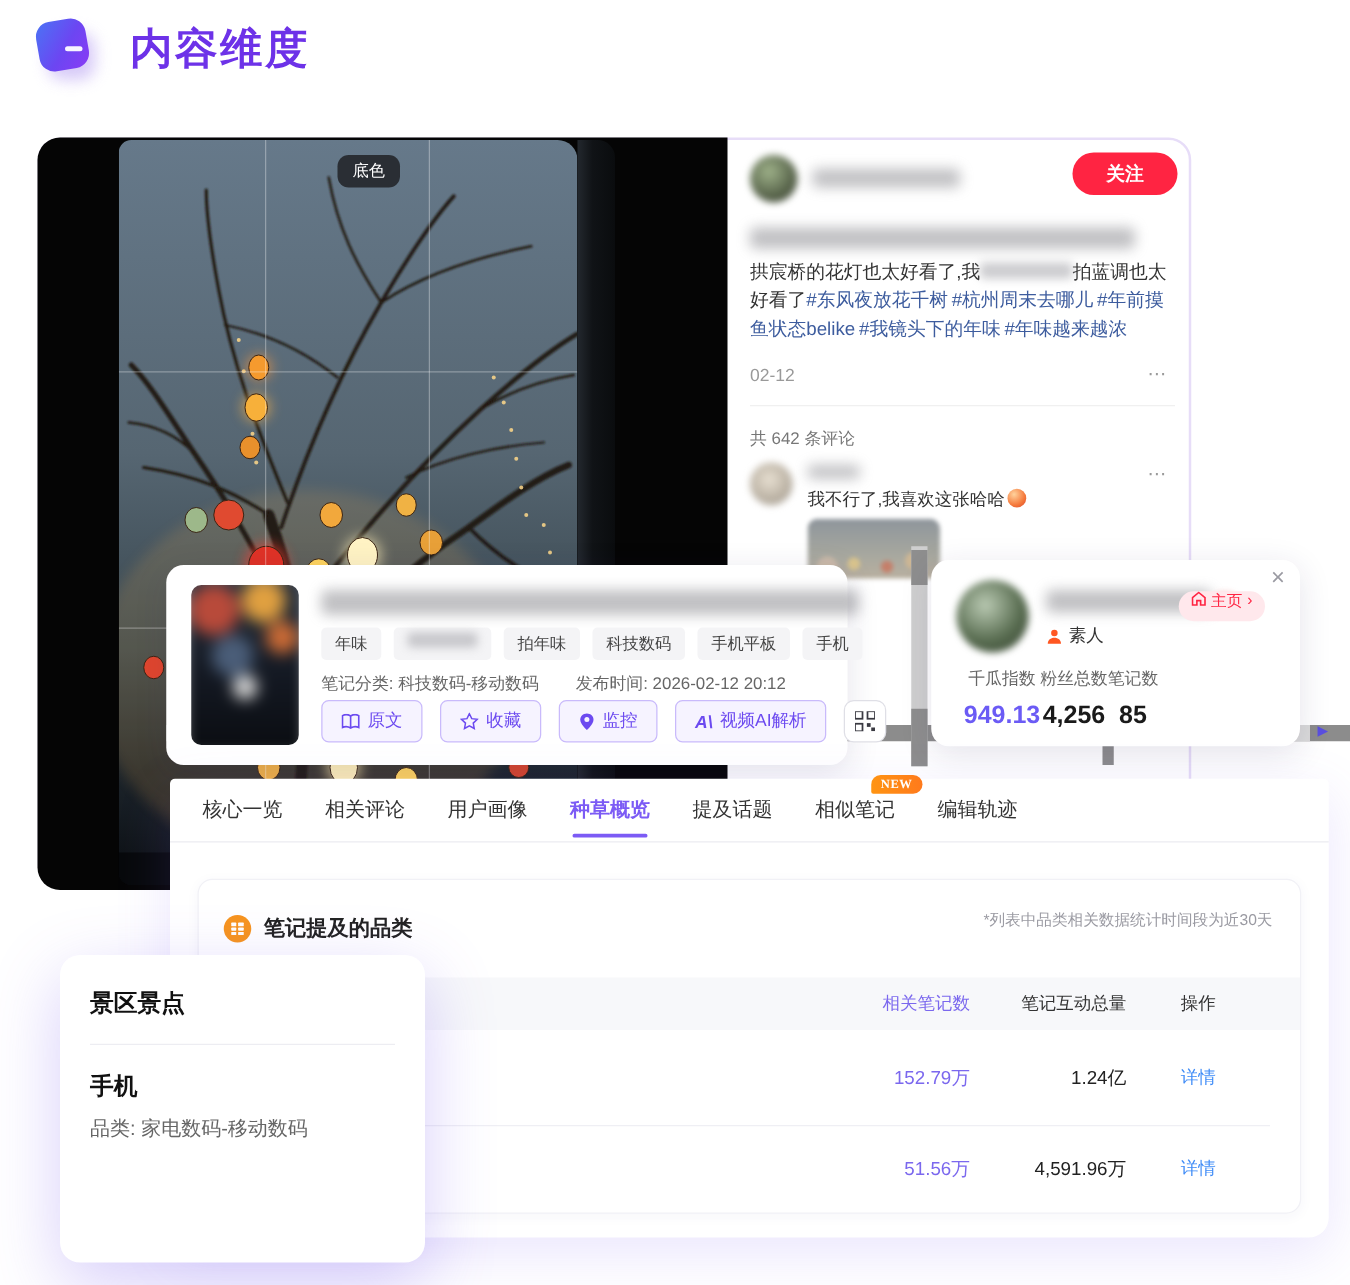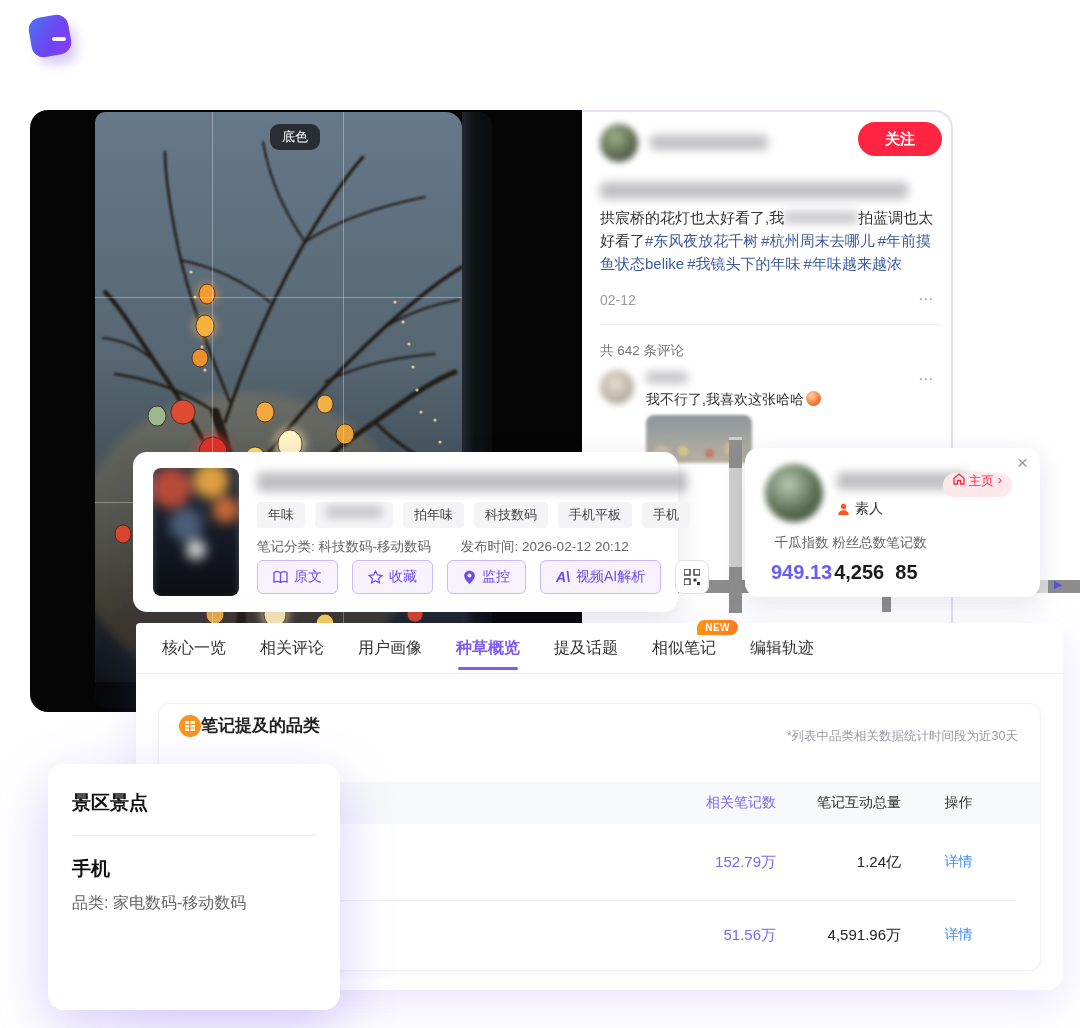--- a/index.html
+++ b/index.html
@@ -127,25 +127,25 @@
   
   .panel { position:absolute; left:136px; top:623px; width:927px; height:367px; background:#fff; z-index:3;
       border-radius:4px 4px 16px 16px; box-shadow:0 14px 44px rgba(130,100,240,.16); }
   .tabs { position:absolute; left:24px; top:0; height:50px; display:flex; align-items:center; gap:30px; }
   .tabs-divider { position:absolute; left:0; top:50px; width:100%; height:1px; background:#ececf1; }
   .tab { position:relative; font-size:16px; color:#333; padding:0 2px; height:50px; display:flex; align-items:center; }
   .tab.active { color:#7c5bf5; font-weight:bold; }
   .tab.active::after { content:""; position:absolute; left:50%; transform:translateX(-50%); bottom:3px;
       width:60px; height:3px; border-radius:2px; background:#7c5bf5; }
   .new-badge { position:absolute; right:-20px; top:-3px; background:linear-gradient(90deg,#ff9412,#ff7a1c);
-      color:#fff; font-size:10px; font-weight:bold; padding:2px 8px; border-radius:9px 9px 9px 2px; letter-spacing:.5px; }
+      color:#fff; font-size:10px; font-weight:bold; padding:2px 8px; border-radius:9px 9px 9px 2px; letter-spacing:.5px;font-family:Liberation Serif, serif; }
 
   .section { position:absolute; left:22px; top:80px; width:883px; height:268px; background:#fff;
       border:1px solid #f1f1f6; border-radius:12px; box-shadow:0 2px 10px rgba(60,50,120,.04); }
-  .sec-head { position:absolute; left:20px; top:10px; display:flex; align-items:center; }
+  .sec-head { position:absolute; left:20px; top:27px; display:flex; align-items:center; gap:10px; }
   .sec-icon { width:22px; height:22px; border-radius:50%; background:#f7941e; display:flex; align-items:center; justify-content:center; }
   .sec-title { font-size:17px; font-weight:bold; color:#222; }
   .sec-note { position:absolute; right:22px; top:24px; font-size:12.5px; color:#9a9aa2; }
 
   .tbl { position:absolute; left:0; top:78px; width:100%; }
   .trow { display:grid; grid-template-columns:1fr 170px 125px 115px; align-items:center; padding:0 24px 0 20px; }
   .thead { height:42px; background:#f7f8fa; font-size:14px; color:#333; }
   .thead .c-notes { color:#7b68ee; }
   .c-notes,.c-inter { text-align:right; }
   .c-act { text-align:center; }
@@ -169,20 +169,21 @@
 <body>
 
 <div class="stage">
 
   <div class="page-head">
     <div class="head-icon">
       <div class="echo"></div>
         <div class="card"></div>
         <div class="dash"></div>
     </div>
+    <div class="page-title">内容维度</div>
   </div>
 
   <div class="shot">
 
     <div class="shot-photo">
       <div class="photo-frame">
         <svg width="367" height="596" viewBox="0 0 367 596" class="icon-svg">
           <defs>
             <linearGradient id="sky" x1="0" y1="0" x2="0" y2="1">
               <stop offset="0" stop-color="#66798a"></stop>

